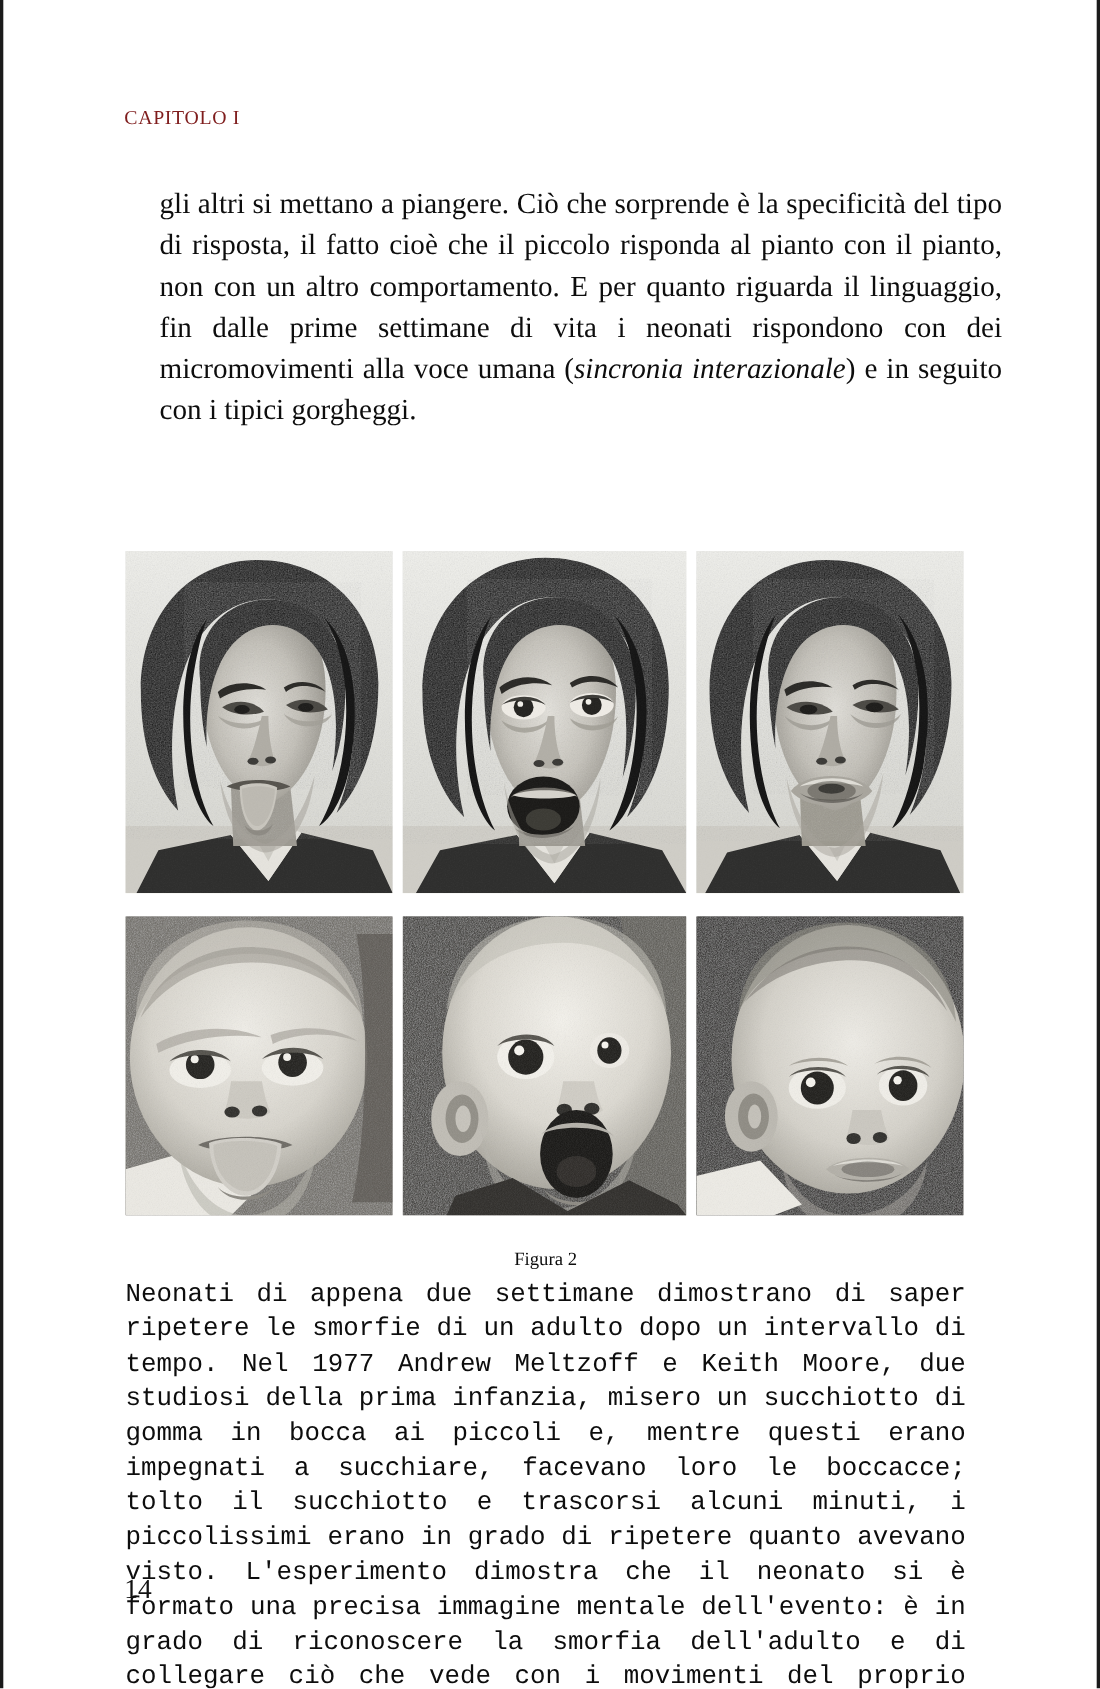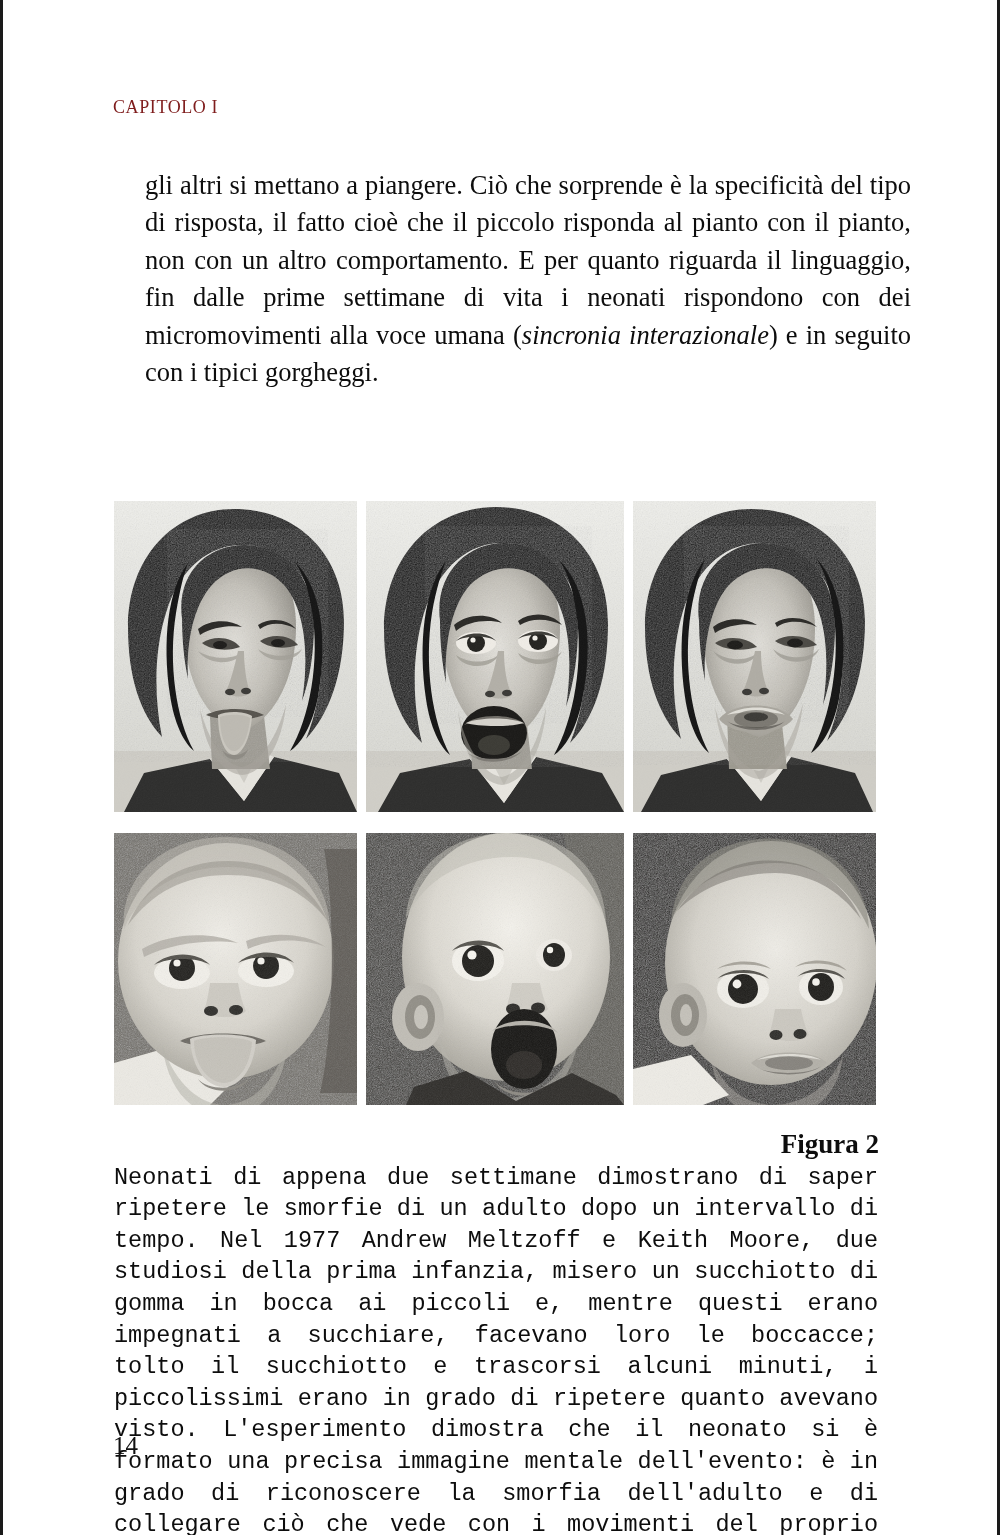--- a/index.html
+++ b/index.html
@@ -93,25 +93,25 @@
     top: 1129px;
     left: 0;
     width: 766px;
     font-size: 23.5px;
     line-height: 31.6px;
     text-align: justify;
     text-justify: inter-word;
     color: #0d0d0d;
   }
   .caption .cap-title {
-    font-weight: bold;
+    font-weight: normal;
     display: block;
-    font-size: 27px;
+    font-size: 17px;
     line-height: 31.6px;
-    text-align: right;
+    text-align: center;
   }
   .caption p { margin: 1px; font-family: Liberation Mono, monospace; }
 
   
   .folio {
     position: absolute;
     top: 1432px;
     left: 0;
     font-size: 25px;
     color: #111;

